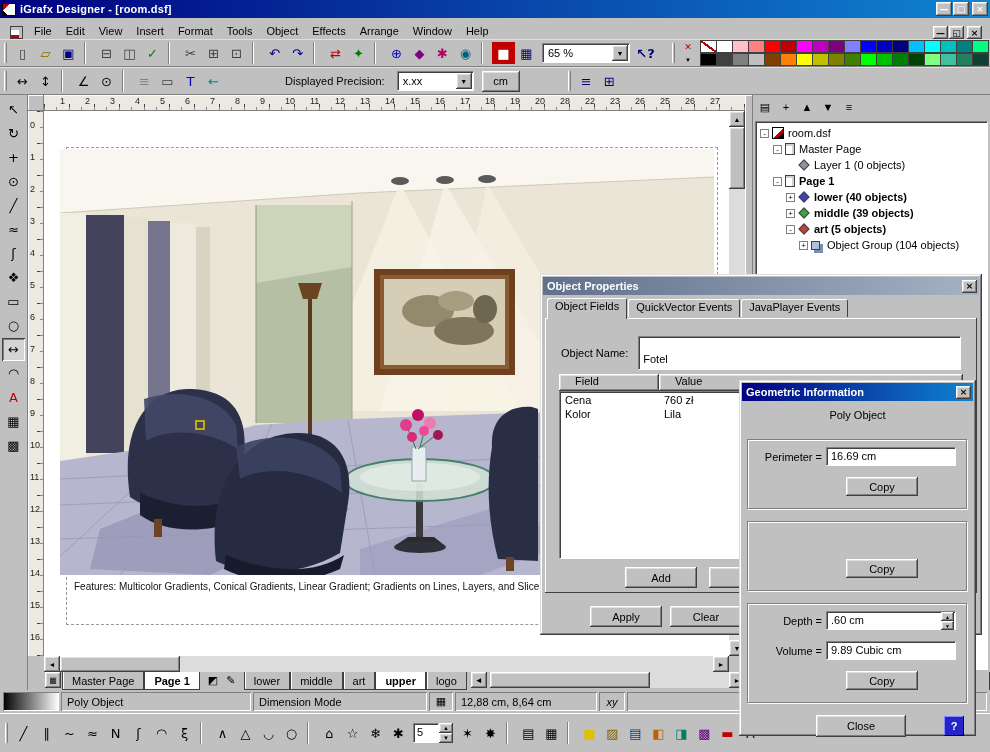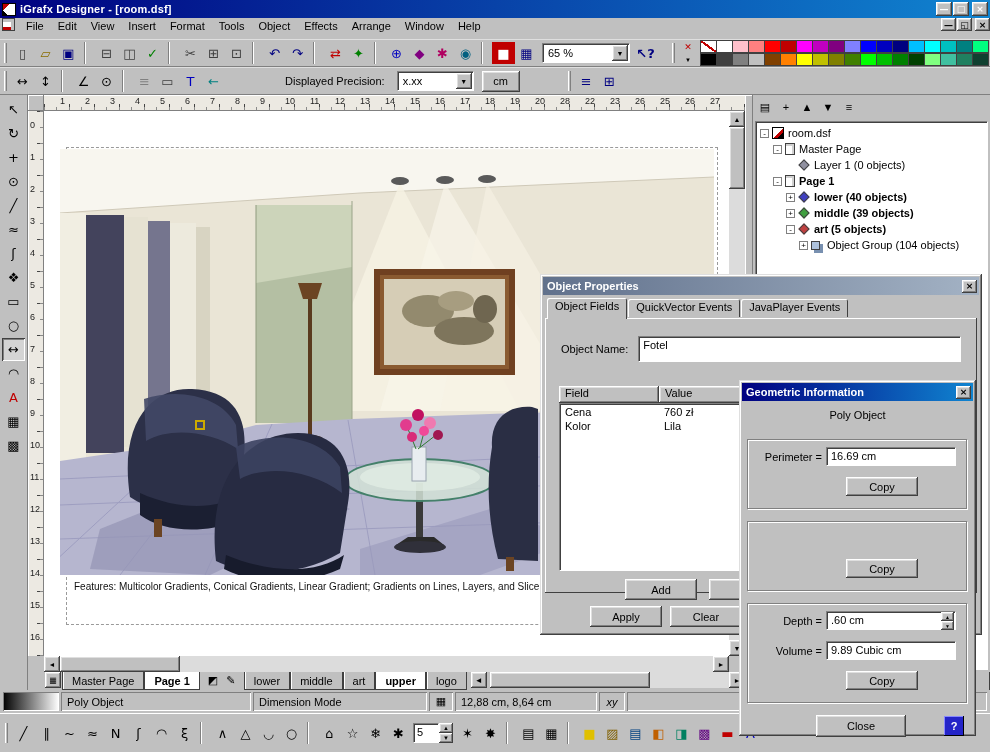--- a/index.html
+++ b/index.html
@@ -10,21 +10,21 @@
 .in1{box-shadow:inset 1px 1px 0 #808080,inset -1px -1px 0 #fff}
 .field{background:#fff;border:1px solid;border-color:#808080 #fff #fff #808080;box-shadow:inset 1px 1px 0 #404040}
 .btn{background:#c0c0c0;box-shadow:inset -1px -1px 0 #404040,inset 1px 1px 0 #fff,inset -2px -2px 0 #808080,inset 2px 2px 0 #dfdfdf;display:inline-flex;align-items:center;justify-content:center;cursor:default;user-select:none}
 .pressed{box-shadow:inset 1px 1px 0 #404040,inset -1px -1px 0 #fff,inset 2px 2px 0 #808080 !important;background:#d4d4d4}
 
 .titlebar{top:0;left:0;right:0;height:18px;background:linear-gradient(90deg,#000080,#1084d0);display:flex;align-items:center;padding:1px 2px;color:#fff;font-weight:bold}
 .app-ico{width:14px;height:13px;background:#fff;border:1px solid #000;margin-right:4px;background-image:linear-gradient(135deg,#c00000 30%,transparent 30%),linear-gradient(45deg,#000 20%,transparent 20%)}
 .title-text{flex:1;font-size:11px;letter-spacing:.2px;white-space:nowrap;overflow:hidden}
 .wbtn{width:16px;height:14px;font-size:9px;font-weight:bold;margin-left:1px;font-family:"DejaVu Sans",sans-serif}
 .wbtn.sm{width:15px;height:13px}
-.menubar{top:18px;left:0;right:0;height:21px;display:flex;align-items:flex-start;padding:0 0;background:#c0c0c0}
+.menubar{top:18px;left:0;right:0;height:21px;display:flex;align-items:flex-end;padding:0 8px;background:#c0c0c0}
 .doc-ico{width:13px;height:13px;background:#fff;border:1px solid #404040;margin:0 4px 0 2px;box-shadow:inset -3px 3px 0 #c0c0c0;background-image:linear-gradient(0deg,#c00000 30%,transparent 30%)}
 .menu-item{padding:2px 7px;cursor:default}
 .mdi-btns{margin-left:auto;display:flex}
 
 .toolbar{left:0;right:0;height:28px;display:flex;align-items:center;padding:0 2px;border-top:1px solid #dfdfdf;border-bottom:1px solid #808080;background:#c0c0c0}
 .tb1{top:39px}.tb2{top:67px}
 .grip{width:3px;height:20px;border-left:1px solid #fff;border-right:1px solid #808080;margin:0 4px 0 2px}
 .tb-items{display:flex;align-items:center}
 .tb-btn{width:23px;height:22px;display:inline-flex;align-items:center;justify-content:center;font-size:13px;font-family:"DejaVu Sans",sans-serif;cursor:default}
 .tb-sep{width:7px;height:22px;border-left:1px solid #808080;border-right:1px solid #fff;margin:0 3px;border-left-color:transparent;border-right-color:transparent;box-shadow:inset 1px 0 0 #808080,inset 2px 0 0 #fff;width:9px}
@@ -96,24 +96,24 @@
 .dlg-title{height:18px;display:flex;align-items:center;padding:1px 2px 1px 4px;color:#fff;font-weight:bold}
 .dlg-title .t{flex:1;white-space:nowrap;overflow:hidden}
 .t-active{background:linear-gradient(90deg,#000080,#1084d0)}
 .t-inactive{background:linear-gradient(90deg,#61718c,#a3b2c4)}
 .op{left:540px;top:274px;width:442px;height:361px;z-index:20}
 .gi{left:739px;top:380px;width:237px;height:356px;z-index:30}
 .dtabs{display:flex;align-items:flex-end;height:22px;padding:4px 2px 0 4px;position:relative;z-index:2}
 .dtab{height:18px;padding:2px 8px;background:#c0c0c0;box-shadow:inset 1px 1px 0 #fff,inset -1px 0 0 #404040;margin-right:1px;border-top-left-radius:2px;border-top-right-radius:2px;white-space:nowrap}
 .dtab.active{height:21px;margin-bottom:-2px;position:relative;z-index:3;box-shadow:inset 1px 1px 0 #fff,inset -1px 0 0 #404040,inset 0 -0px 0 #c0c0c0}
 .tab-panel{position:absolute;left:5px;right:5px;top:44px;bottom:42px;box-shadow:inset -1px -1px 0 #404040,inset 1px 1px 0 #fff;background:#c0c0c0;padding:10px 14px}
-.op-name-row{display:flex;align-items:center;margin:8px 2px 24px}
-.op-name-field{flex:1;height:26px;margin-left:10px;padding:2px 4px}
+.op-name-row{display:flex;align-items:center;margin:8px 2px 4px}
+.op-name-field{flex:1;height:19px;margin-left:10px;padding:16px 4px}
 .op-head{display:flex}
-.col-btn{height:17px;background:#c0c0c0;box-shadow:inset -1px -1px 0 #404040,inset 1px 1px 0 #fff,inset -2px -2px 0 #808080,inset 2px 2px 0 #dfdfdf;padding:1px 6px}
+.col-btn{height:17px;background:#c0c0c0;box-shadow:inset -1px -1px 0 #404040,inset 1px 1px 0 #fff,inset -2px -2px 0 #808080,inset 2px 2px 0 #dfdfdf;padding:1px 16px}
 .col-f{width:100px}.col-v{flex:1}
 .op-list{height:168px;overflow:hidden;padding:1px 0}
 .oprow{display:flex;height:14px;align-items:center}
 .opc1{width:98px;padding-left:5px}.opc2{flex:1;padding-left:6px}
 .op-btn-row{display:flex;margin-top:8px;padding-left:66px;gap:12px}
 .op-bottom{position:absolute;left:5px;bottom:8px;display:flex;gap:8px;padding-left:45px}
 .pbtn{width:72px;height:21px}
 .gi-body{position:relative;height:332px}
 .gi-obj{text-align:center;margin:8px 0 6px;}
 .gbox{position:absolute;left:5px;right:6px;border:1px solid #808080;box-shadow:1px 1px 0 #fff,inset 1px 1px 0 #fff}

